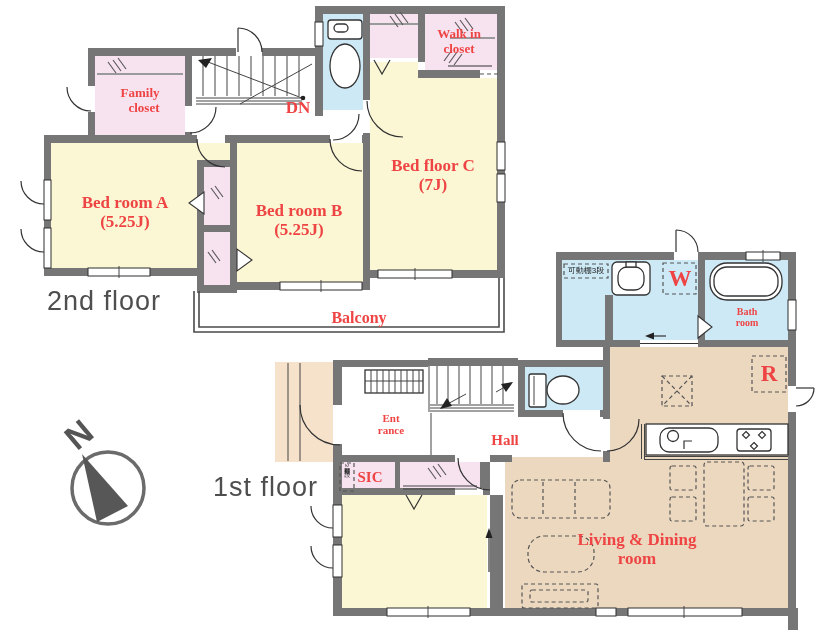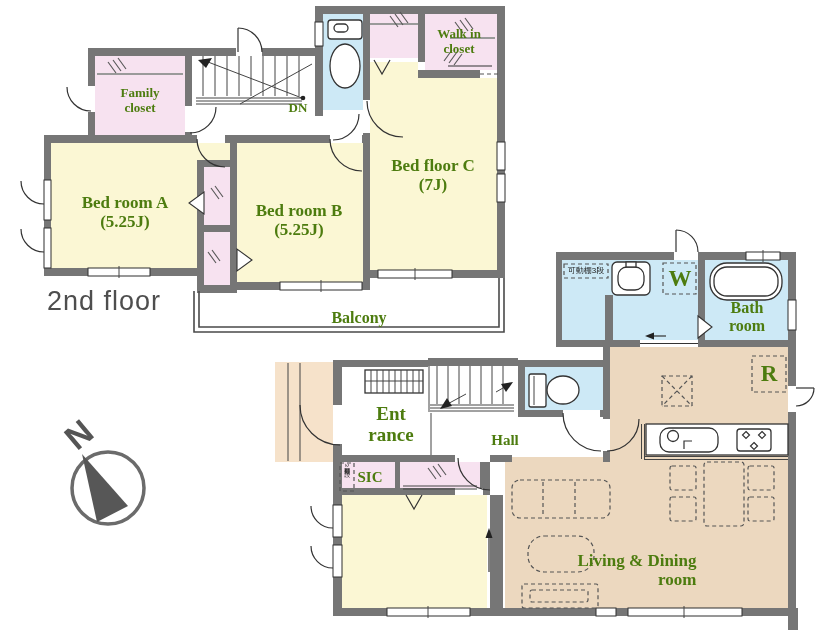--- a/index.html
+++ b/index.html
@@ -1,31 +1,31 @@
 <!DOCTYPE html>
 <html style="--wall: #767676; --bedroom: #fbf7d4; --closet: #f7e2f0; --wet: #cde9f6; --ldk: #ecd8bf; --porch: #f6e2ca;"><head>
 <meta charset="utf-8">
 <style>
   html,body{margin:0;padding:0;background:#fff;}
   #stage{position:relative;width:833px;height:630px;background:#fff;overflow:hidden;
          font-family:"Liberation Serif","DejaVu Serif",serif;}
   #plan{position:absolute;left:0;top:0;}
   .lbl{position:absolute;transform:translate(-50%,-50%);text-align:center;
-       color:#4d7c0f;font-weight:700;line-height:1.12;white-space:nowrap;}
+       color:#ef4444;font-weight:700;line-height:1.12;white-space:nowrap;}
   .lbl.left{transform:translate(0,-50%);text-align:left;}
   .room-lg{font-size:17px;}
   .room-sm{font-size:13px;}
-  .bath-sm{font-size:16px;}
+  .bath-sm{font-size:10px;}
   .floor-lbl{font-family:"Liberation Sans","DejaVu Sans",sans-serif;
              font-weight:400;font-size:27px;color:#4e4e4e;letter-spacing:1px;}
   .letter{font-size:23px;font-weight:700;}
-  .dn{font-size:13px;}
+  .dn{font-size:17px;}
   .hall{font-size:15px;}
   .sic{font-size:15px;}
-  .ent{font-size:19px;}
+  .ent{font-size:11px;}
   .balcony{font-size:16px;margin-left:13px;}
   .note{font-family:"Liberation Sans","DejaVu Sans",sans-serif;
         font-weight:400;font-size:8px;color:#222;}
   .vnote{font-family:"Liberation Sans","DejaVu Sans",sans-serif;font-weight:400;
          font-size:6px;color:#222;writing-mode:vertical-rl;white-space:normal;
          height:27px;line-height:1.05;transform:translate(-50%,-50%);}
   
   .floor-bed{fill:var(--bedroom);}
   .floor-closet{fill:var(--closet);}
   .floor-wet{fill:var(--wet);}
@@ -420,21 +420,21 @@
     </g>
   </g>
 
   <g>
     <circle cx="108" cy="488" r="36" fill="none" stroke="#6b6b6b" stroke-width="3.5"></circle>
     <polygon points="82,454 128,506 97,522" fill="#575757"></polygon>
     <text x="80" y="446" transform="rotate(-40 80,436)" font-family="Liberation Sans, DejaVu Sans, sans-serif" font-size="34" font-weight="bold" fill="#555" text-anchor="middle">N</text>
   </g>
 </svg>
 
-<div class="lbl room-sm" style="left:140px;top:101px;">
+<div class="lbl room-sm" style="left:140px;top:101px;text-align:right;">
   <div>Family</div>
       <div>closet</div>
 </div>
 <div class="lbl room-sm" style="left:459px;top:42px;">
   <div>Walk in</div>
       <div>closet</div>
 </div>
 <div class="lbl dn" style="left:298px;top:108px;">DN</div>
 <div class="lbl room-lg" style="left:125px;top:212px;">
   <div>Bed room A</div>
@@ -458,17 +458,18 @@
   <div>Bath</div>
       <div>room</div>
 </div>
 <div class="lbl ent" style="left:391px;top:424px;">
   <div>Ent</div>
       <div>rance</div>
 </div>
 <div class="lbl hall" style="left:505px;top:434px;margin-top:6px;">Hall</div>
 <div class="lbl sic" style="left:370px;top:477px;text-align:right;">SIC</div>
 <div class="vnote" style="position:absolute;left:347px;top:477px;">可動棚3段</div>
-<div class="lbl room-lg" style="left:637px;top:570px;text-align:right;">
+<div class="lbl room-lg" style="left:637px;top:549px;">
   <div>Living &amp; Dining</div>
       <div>room</div>
 </div>
+<div class="lbl left floor-lbl" style="left:213px;top:487px;">1st floor</div>
 </div>
 
 </body></html>

